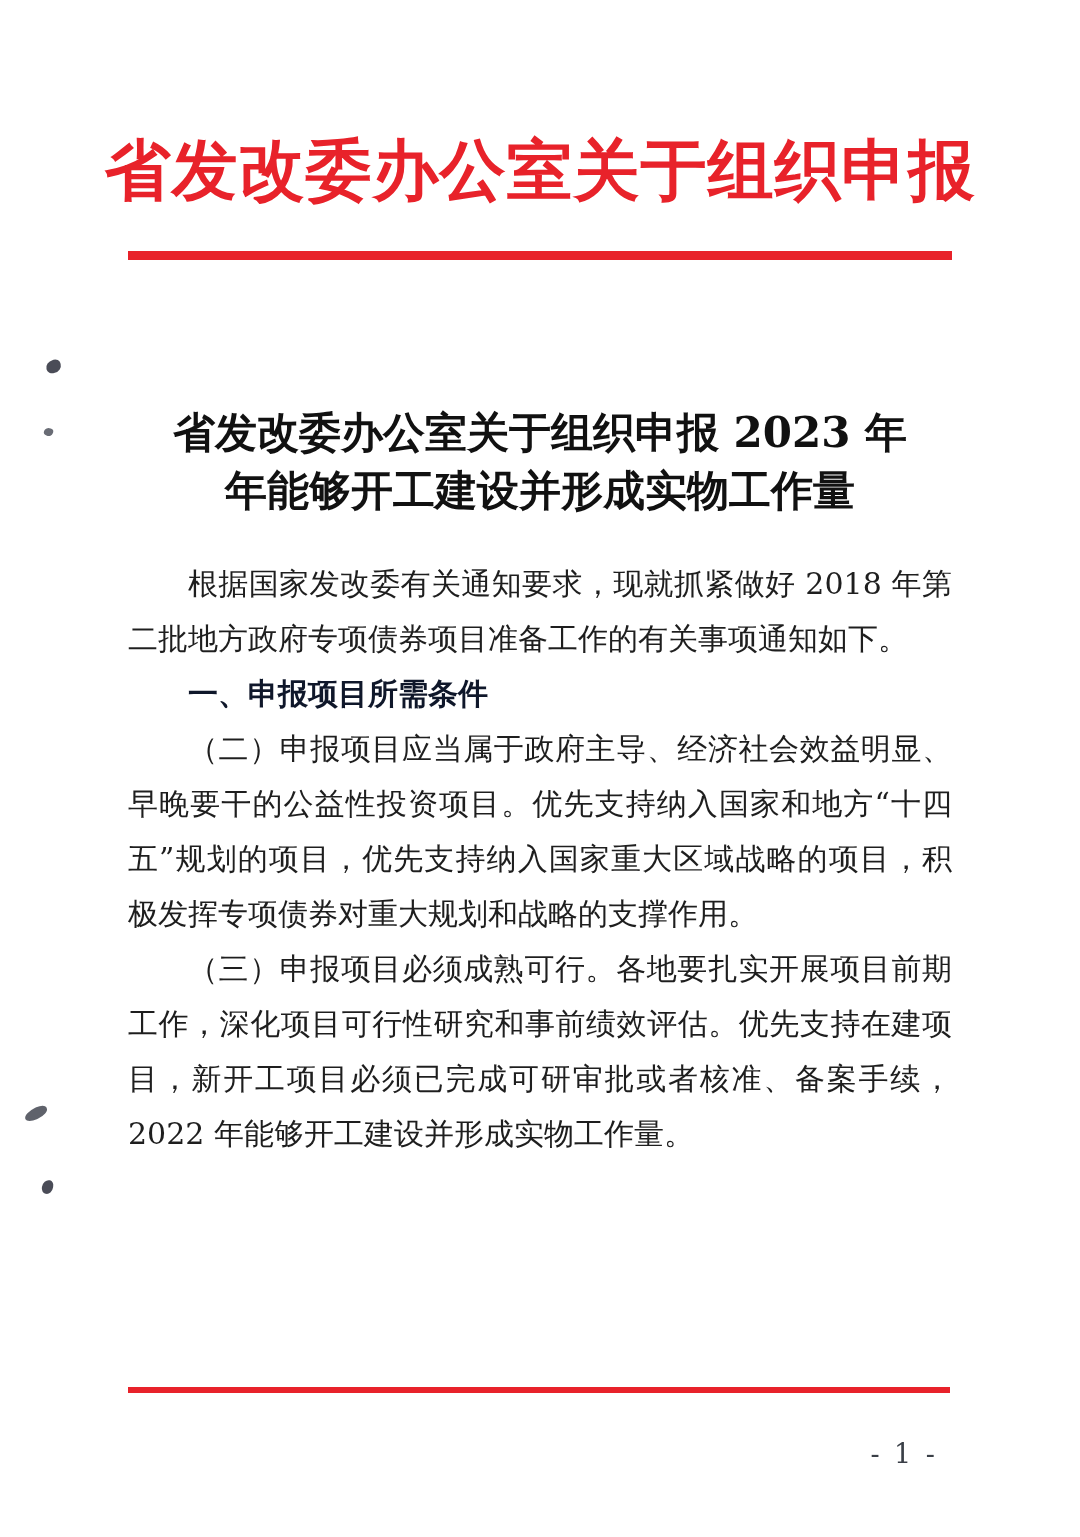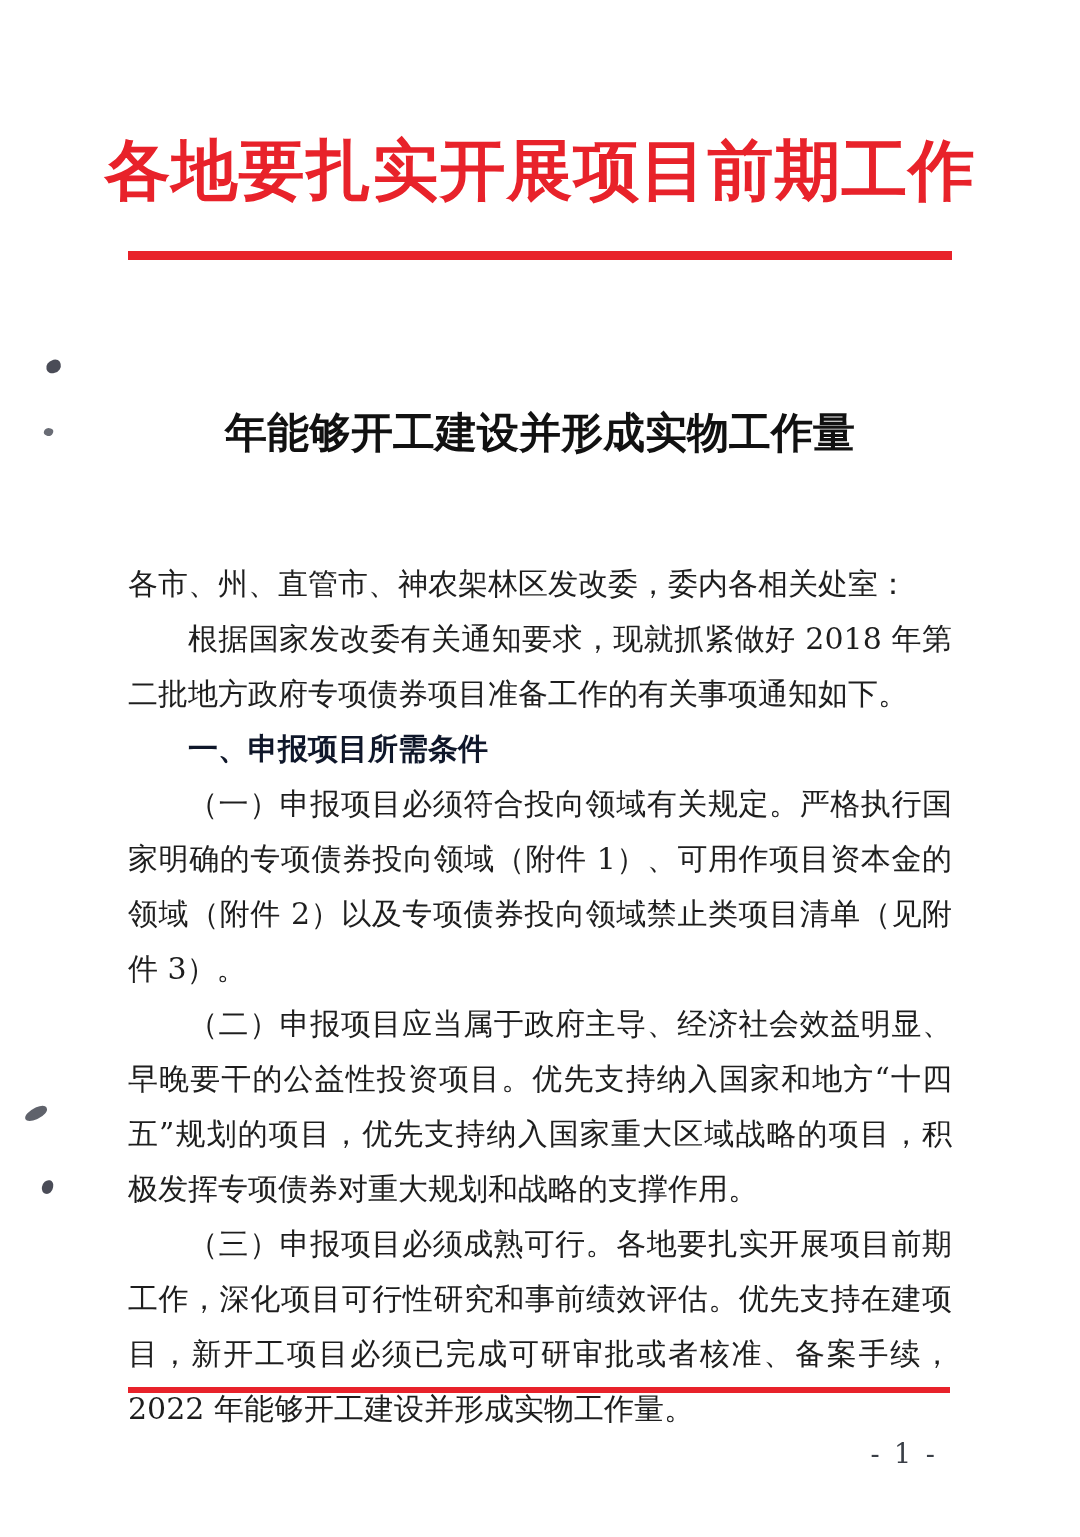--- a/index.html
+++ b/index.html
@@ -107,34 +107,33 @@
   .speck-1 { top: 360px; left: 46px; width: 15px; height: 13px; transform: rotate(-15deg); }
   .speck-2 { top: 428px; left: 44px; width: 9px;  height: 8px;  transform: rotate(20deg); opacity: 0.7; }
   .speck-3 { top: 1108px; left: 24px; width: 24px; height: 11px; transform: rotate(-25deg); opacity: 0.75; }
   .speck-4 { top: 1180px; left: 42px; width: 11px; height: 14px; transform: rotate(10deg); }
 </style>
 </head>
 <body>
 
 <div class="page">
 
-  <div class="org-name">各地要扎实开展项目前期工作</div>
+  <div class="org-name">省发改委办公室关于组织申报</div>
 
   <div class="red-rule-top"></div>
 
 
   <div class="doc-title">
+    <span class="t-line">省发改委办公室关于组织申报 2023 年</span>
     <span class="t-line">年能够开工建设并形成实物工作量</span>
   </div>
 
   <div class="body-block">
-    <p class="salutation">各市、州、直管市、神农架林区发改委，委内各相关处室：</p>
     <p>根据国家发改委有关通知要求，现就抓紧做好 2018 年第二批地方政府专项债券项目准备工作的有关事项通知如下。</p>
     <p class="section-heading">一、申报项目所需条件</p>
-    <p>（一）申报项目必须符合投向领域有关规定。严格执行国家明确的专项债券投向领域（附件 1）、可用作项目资本金的领域（附件 2）以及专项债券投向领域禁止类项目清单（见附件 3）。</p>
     <p>（二）申报项目应当属于政府主导、经济社会效益明显、早晚要干的公益性投资项目。优先支持纳入国家和地方“十四五”规划的项目，优先支持纳入国家重大区域战略的项目，积极发挥专项债券对重大规划和战略的支撑作用。</p>
     <p>（三）申报项目必须成熟可行。各地要扎实开展项目前期工作，深化项目可行性研究和事前绩效评估。优先支持在建项目，新开工项目必须已完成可研审批或者核准、备案手续，2022 年能够开工建设并形成实物工作量。</p>
   </div>
 
   <div class="red-rule-bottom"></div>
 
   <div class="page-number">- 1 -</div>
 
   <div class="speck speck-1"></div>
   <div class="speck speck-2"></div>

